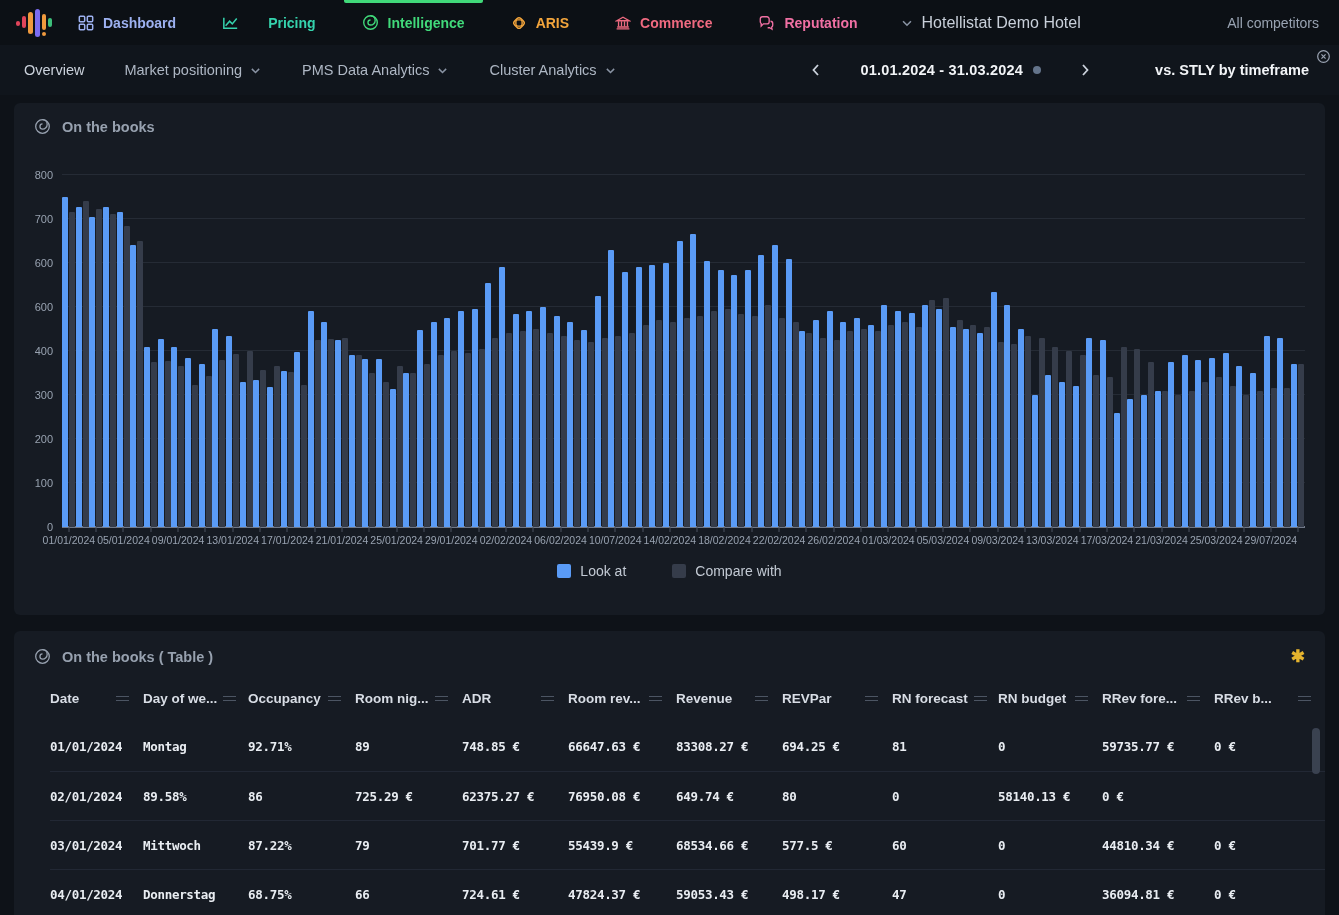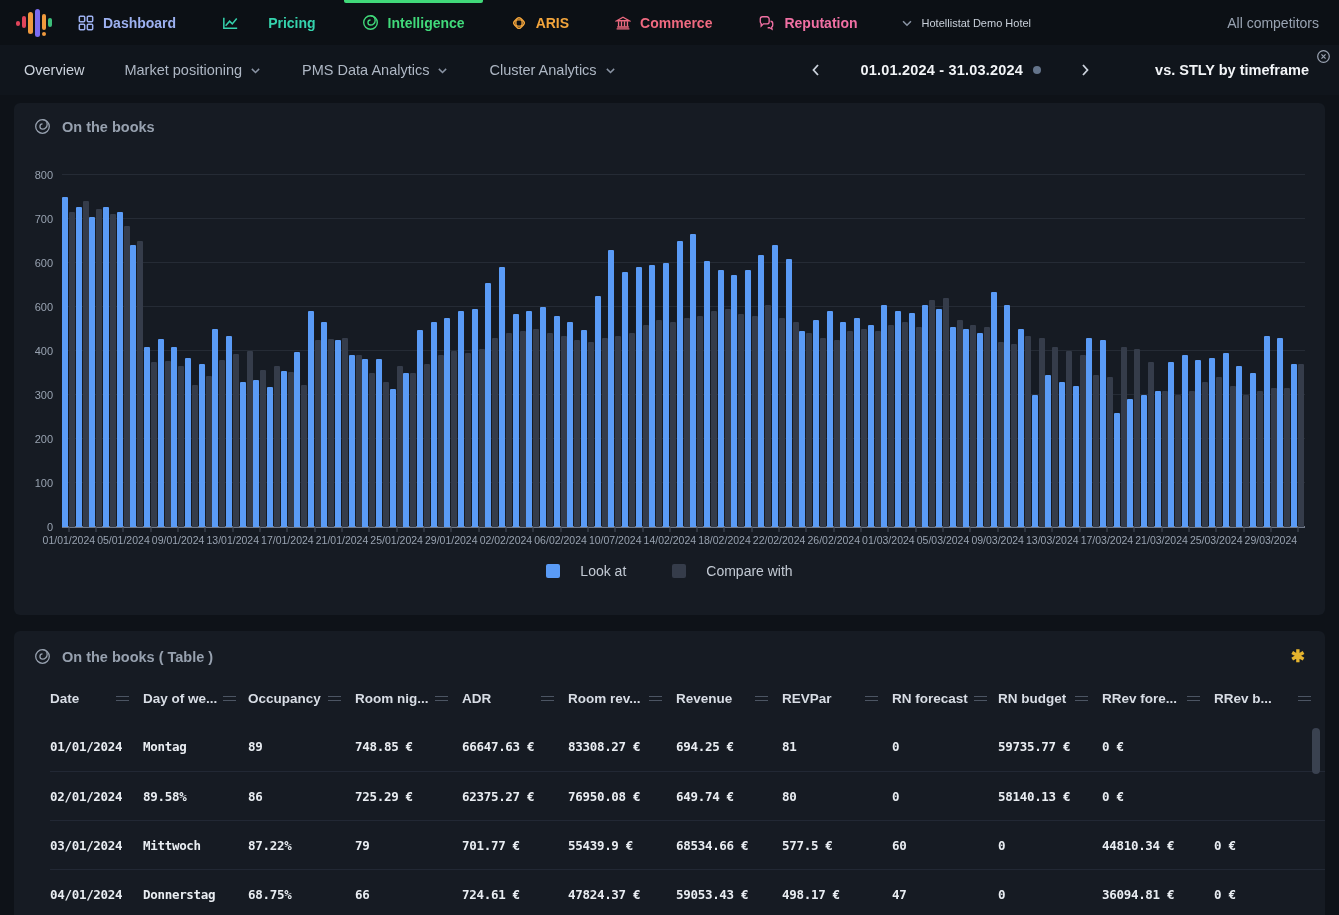--- a/index.html
+++ b/index.html
@@ -31,21 +31,21 @@
   }
   .t-dash   { color:#9db1f0; }
   .t-price  { color:#35d3ad;gap:29px; }
   .t-intel  { color:#41d97a; }
   .t-aris   { color:#f3a53c; }
   .t-comm   { color:#ef6a80; }
   .t-rep    { color:#f070a3; }
   .t-social { color:#a88ef5; }
   .hotel-sel {
     display:flex; align-items:center; gap:8px; margin-left:42px;
-    color:#c9d0da; font-size:11px; font-weight:500; cursor:pointer; white-space:nowrap;
+    color:#c9d0da; font-size:16px; font-weight:500; cursor:pointer; white-space:nowrap;
   }
   .competitors { margin-left:auto; color:#99a3b2; font-size:14px; cursor:pointer; white-space:nowrap; }
 
   
   .subnav {
     height:50px; background:#10151c;
     display:flex; align-items:center; padding:0 24px;
   }
   .snav-items { display:flex; align-items:center; gap:40px; }
   .snav-item {
@@ -96,21 +96,21 @@
   .bar.s2 { background:#353c4a; }
   .xtick { position:absolute; top:100%; width:1px; height:5px; background:#4a5260; transform:translateX(-50%); }
   .xlabel {
     position:absolute; top:calc(100% + 7px); transform:translateX(-50%);
     font-size:10.5px; color:#98a2b0; white-space:nowrap;
   }
   .legend {
     position:absolute; left:0; right:0; top:460px;
     display:flex; justify-content:center; gap:46px; align-items:center;
   }
-  .legend-item { display:flex; align-items:center; gap:20px; font-size:14px; color:#c3cad4; cursor:pointer; }
+  .legend-item { display:flex; align-items:center; gap:9px; font-size:14px; color:#c3cad4; cursor:pointer; }
   .swatch { width:14px; height:14px; border-radius:2px; }
 
   
   .tbl { padding:0 0 0 36px; margin-top:24px; }
   .tbl-grid { display:grid; grid-template-columns:93px 105px 107px 107px 106px 108px 106px 110px 106px 104px 112px 1fr; }
   .th {
     display:flex; align-items:center; gap:6px;
     font-size:13.5px; font-weight:600; color:#d8dde5;
     padding-bottom:16px; cursor:pointer; white-space:nowrap;
   }
@@ -705,21 +705,21 @@
       <div class="xlabel" style="left: 53.2967%;">18/02/2024</div>
       <div class="xlabel" style="left: 57.6923%;">22/02/2024</div>
       <div class="xlabel" style="left: 62.0879%;">26/02/2024</div>
       <div class="xlabel" style="left: 66.4835%;">01/03/2024</div>
       <div class="xlabel" style="left: 70.8791%;">05/03/2024</div>
       <div class="xlabel" style="left: 75.2747%;">09/03/2024</div>
       <div class="xlabel" style="left: 79.6703%;">13/03/2024</div>
       <div class="xlabel" style="left: 84.0659%;">17/03/2024</div>
       <div class="xlabel" style="left: 88.4615%;">21/03/2024</div>
       <div class="xlabel" style="left: 92.8571%;">25/03/2024</div>
-      <div class="xlabel" style="left: 97.2527%;">29/03/2024</div>
+      <div class="xlabel" style="left: 97.2527%;">29/07/2024</div>
     </div>
 
   <div class="legend">
     <div class="legend-item">
       <span class="swatch" id="sw1" style="background: rgb(90, 155, 246);"></span>
       <span>Look at</span>
     </div>
     <div class="legend-item">
       <span class="swatch" id="sw2" style="background: rgb(53, 60, 74);"></span>
       <span>Compare with</span>
@@ -820,20 +820,21 @@
           <span class="hdr-ic">
             <i></i>
             <i></i>
           </span>
         </div>
       </div>
     <div id="tbody">
         <div class="tbl-grid trow">
           <div class="td">01/01/2024</div>
           <div class="td">Montag</div>
+          <div class="td">92.71%</div>
           <div class="td">89</div>
           <div class="td">748.85 €</div>
           <div class="td">66647.63 €</div>
           <div class="td">83308.27 €</div>
           <div class="td">694.25 €</div>
           <div class="td">81</div>
           <div class="td">0</div>
           <div class="td">59735.77 €</div>
           <div class="td">0 €</div>
         </div>

